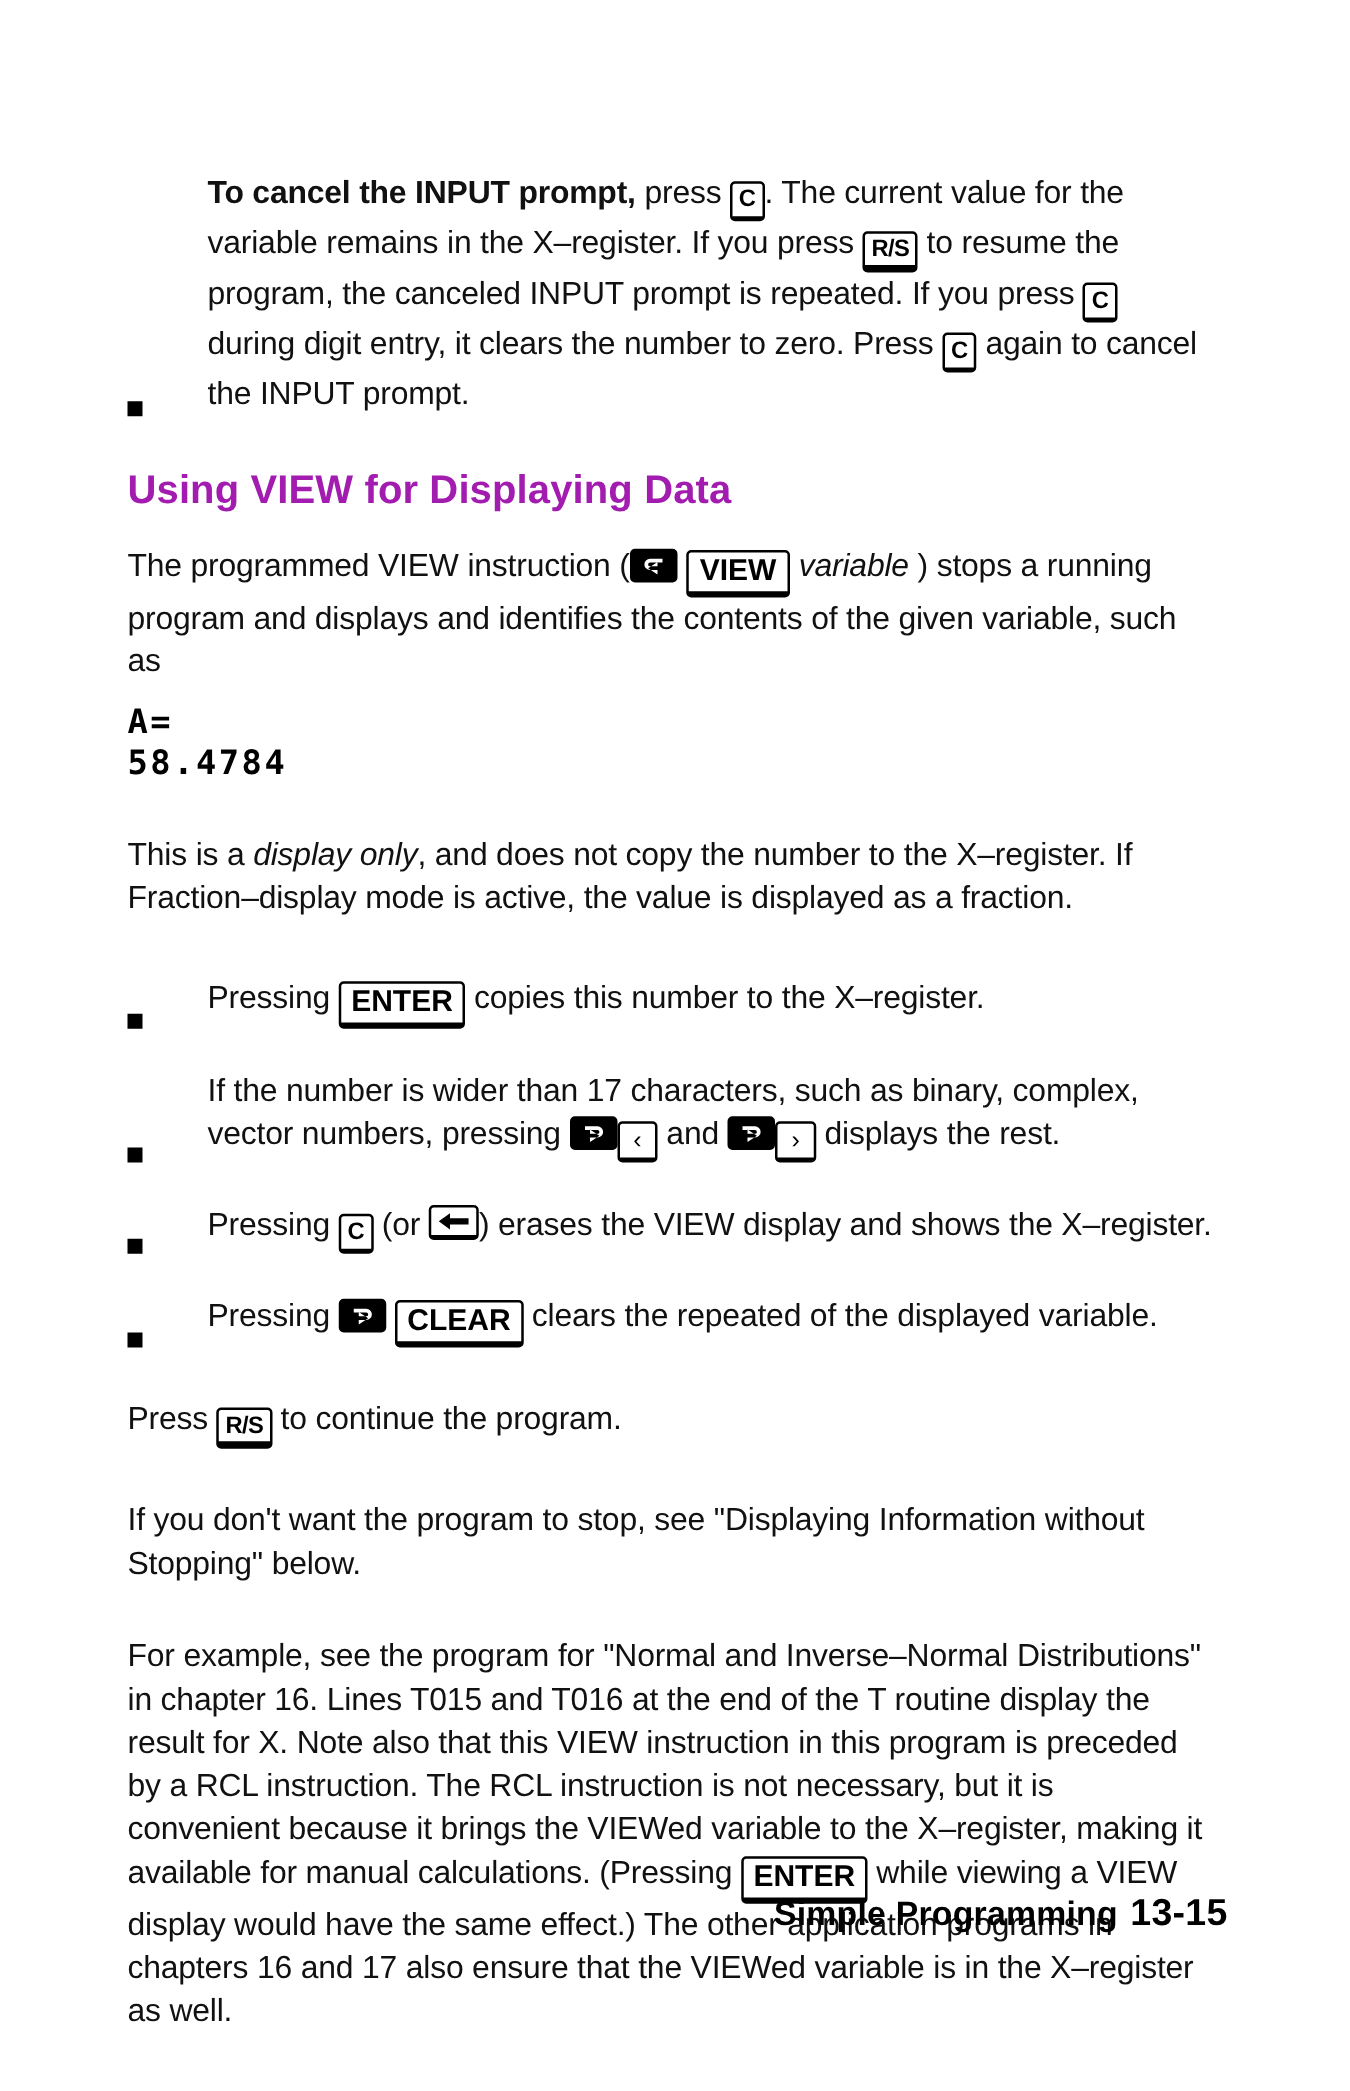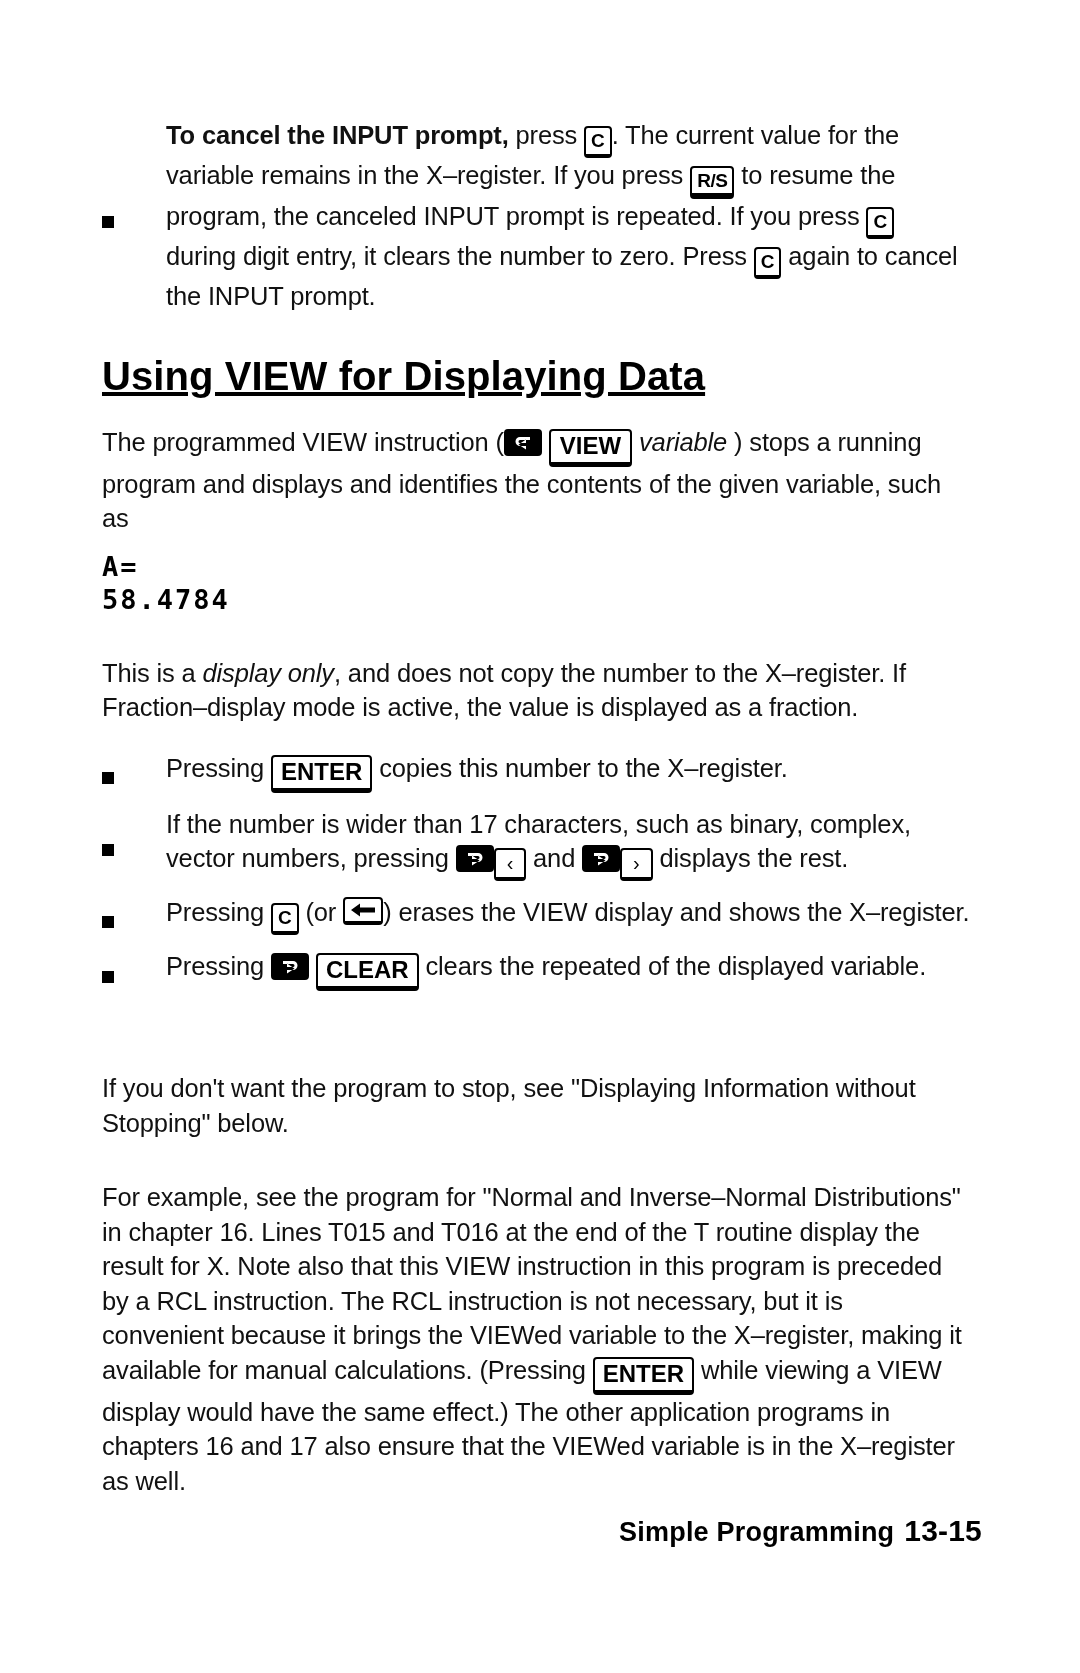--- a/index.html
+++ b/index.html
@@ -32,44 +32,44 @@
     color: #111;
     margin: 0;
   }
   .spacer-sm { height: 14px; }
   .spacer-md { height: 26px; }
   .spacer-lg { height: 40px; }
 
   
   .bullet-row {
     display: flex;
-    align-items: center;
+    align-items: flex-end;
+    margin-top: 19px;
   }
   .bullet-mark {
     width: 12px;
     height: 12px;
     background: #000;
     flex: 0 0 auto;
     margin-top: 13px;
     margin-right: 0;
   }
   .bullet-gap { flex: 0 0 auto; width: 52px; }
   .bullet-body { flex: 1 1 auto; }
 
   .lead { font-weight: bold; }
   em.it { font-style: italic; }
 
   
   .heading {
-    font-size: 40px;
+    font-size: 32px;
     font-weight: bold;
     letter-spacing: 0.1px;
     margin: 0;
-    color: #000000;
-    text-decoration: underline;
+    color: #a21caf;
   }
 
   
   .key {
     display: inline-block;
     border: 2px solid #000;
     border-radius: 4px;
     background: #fff;
     color: #000;
     font-family: "Liberation Sans", sans-serif;
@@ -222,20 +222,21 @@
     <span class="bullet-mark"></span>
     <span class="bullet-gap"></span>
     <div class="bullet-body para"><span>Pressing </span><span class="key k-shift"><svg width="26" height="19" viewBox="0 0 26 19" aria-hidden="true">
             <rect x="0" y="0" width="26" height="19" fill="#000"></rect>
             <path d="M6 4 L16 4 A4.5 4.5 0 0 1 16 13 L10 13 L10 16.5 L17.5 11.5 L10 6.5 L10 10 L16 10 A1.5 1.5 0 0 0 16 7 L6 7 Z" fill="#fff"></path>
           </svg></span>&nbsp;<span class="key k-word">CLEAR</span><span> clears the repeated of the displayed variable.</span></div>
   </div>
 
   <div class="spacer-lg"></div>
 
+  <p class="para"><span>Press </span><span class="key k-rs">R/S</span><span> to continue the program.</span></p>
 
   <div class="spacer-lg"></div>
 
   <p class="para">If you don't want the program to stop, see "Displaying Information without Stopping" below.</p>
 
   <div class="spacer-lg"></div>
 
   <p class="para"><span>For example, see the program for "Normal and Inverse–Normal Distributions" in chapter 16. Lines T015 and T016 at the end of the T routine display the result for X. Note also that this VIEW instruction in this program is preceded by a RCL instruction. The RCL instruction is not necessary, but it is convenient because it brings the VIEWed variable to the X–register, making it available for manual calculations. (Pressing </span><span class="key k-word">ENTER</span><span> while viewing a VIEW display would have the same effect.) The other application programs in chapters 16 and 17 also ensure that the VIEWed variable is in the X–register as well.</span></p>
 
   <div class="footer"><span>Simple Programming</span><span class="fpage">13-15</span></div>

